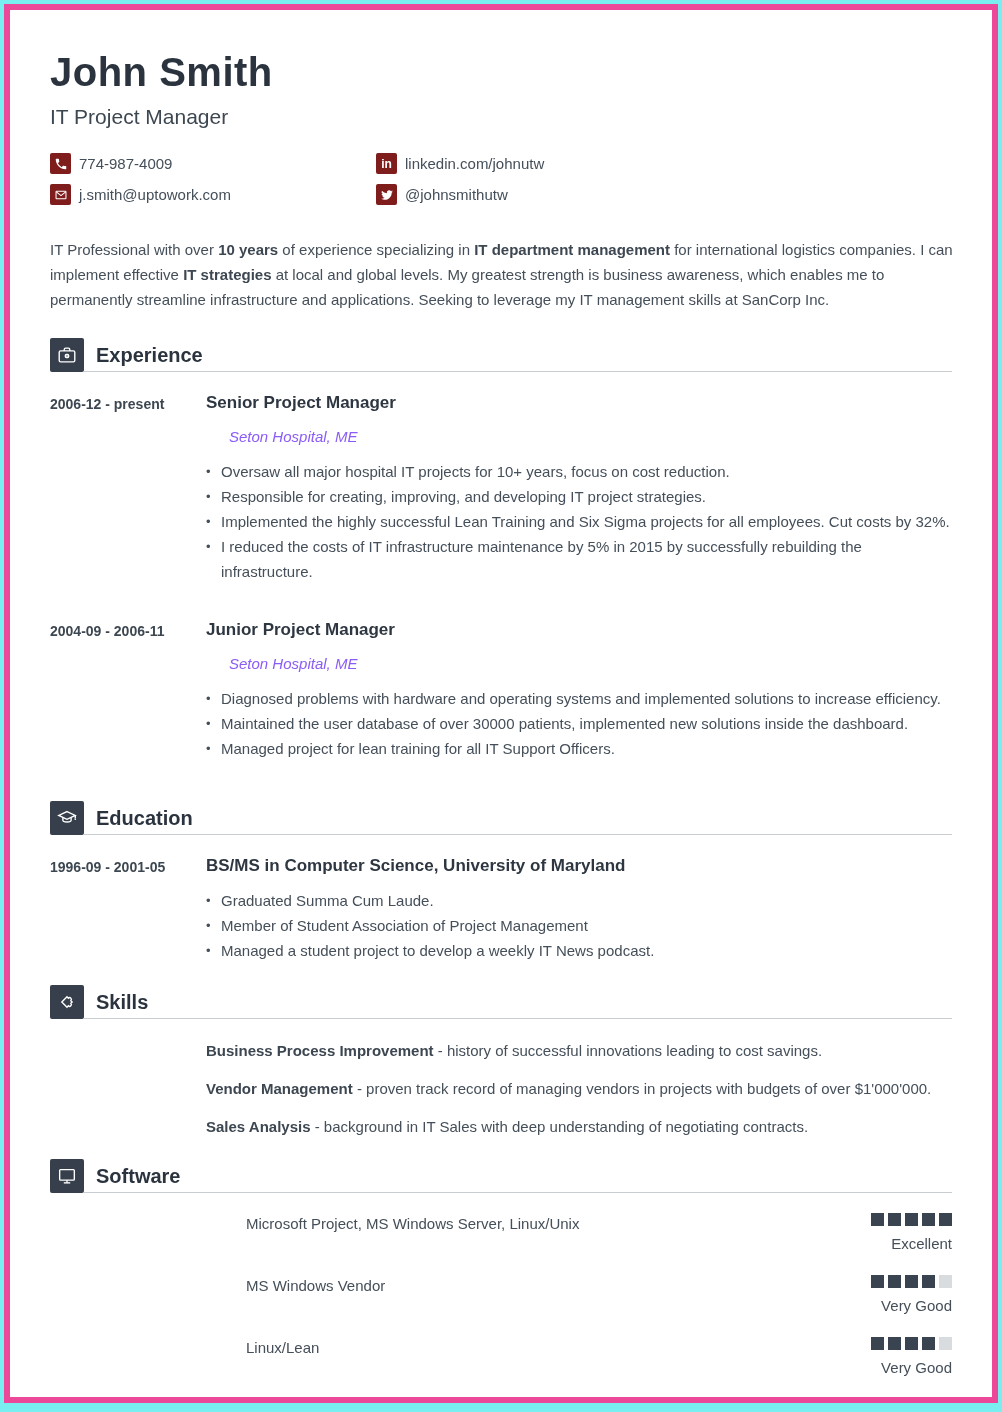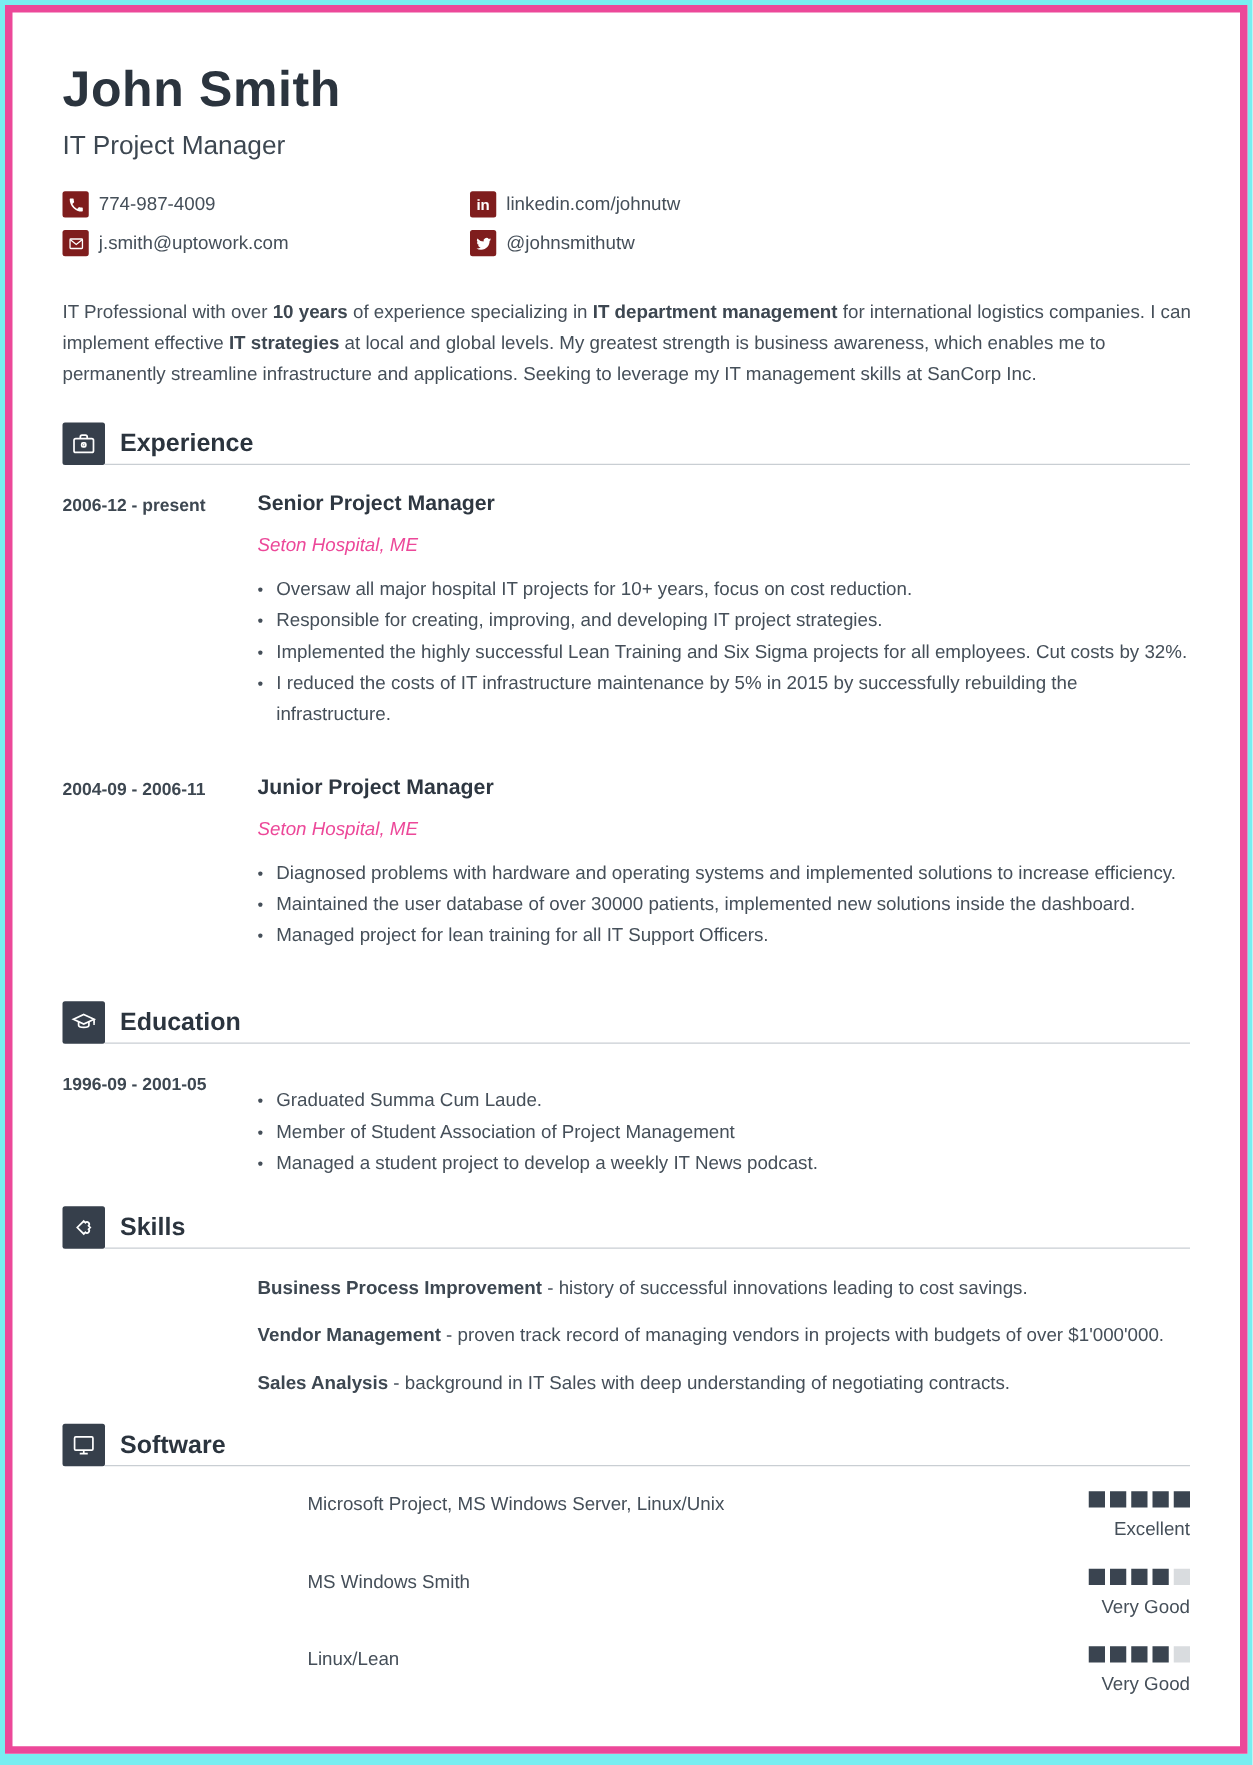--- a/index.html
+++ b/index.html
@@ -44,21 +44,21 @@
   }
   .sicon svg { width:22px; height:22px; display:block; }
   .section-head h2 { font-size:20px; font-weight:bold; color:#2b343e; margin-left:12px; }
   .section-head .rule { position:absolute; left:34px; right:0; bottom:0; border-bottom:1px solid #c9ced3; }
   
   .entry { display:flex; margin-top:21px; }
   .entry + .entry { margin-top:36px; }
   .entry .date { flex:0 0 156px; font-size:14px; font-weight:bold; color:#3d4751; padding-top:3px; }
   .entry .body { flex:1; }
   .entry .etitle { font-size:17px; font-weight:bold; color:#2e3741; }
-  .entry .company { font-size:15px; font-style:italic; color:#ec4899; margin-top:15px; }
+  .entry .company { font-size:15px; font-style:italic; color:#8b5cf6; margin-top:15px;margin-left:23px; }
   ul.bullets { list-style:none; margin-top:14px; }
   ul.bullets li {
     position:relative; padding-left:15px;
     font-size:15px; color:#454f59; line-height:25px;
   }
   ul.bullets li::before {
     content:"•"; position:absolute; left:0; top:0; color:#454f59; font-size:13px;
   }
   .section { margin-top:26px; }
   
@@ -176,20 +176,21 @@
             <circle cx="21" cy="13.3" r="0.9" fill="#ffffff" stroke="none"></circle>
           </svg>
         </span>
         <h2>Education</h2>
         <div class="rule"></div>
       </div>
 
       <div class="entry">
         <div class="date">1996-09 - 2001-05</div>
         <div class="body">
+          <div class="etitle">BS/MS in Computer Science, University of Maryland</div>
           <ul class="bullets" style="margin-top:12px;">
               <li>Graduated Summa Cum Laude.</li>
               <li>Member of Student Association of Project Management</li>
               <li>Managed a student project to develop a weekly IT News podcast.</li>
             </ul>
         </div>
       </div>
     </div>
 
     <div class="section" style="margin-top:22px;">
@@ -242,21 +243,21 @@
                 <div class="sq filled"></div>
                 <div class="sq filled"></div>
                 <div class="sq filled"></div>
                 <div class="sq filled"></div>
                 <div class="sq filled"></div>
               </div>
             <div class="rlabel">Excellent</div>
           </div>
         </div>
         <div class="software-row">
-          <div class="swname">MS Windows Smith</div>
+          <div class="swname">MS Windows Vendor</div>
           <div class="rating">
             <div class="squares">
                 <div class="sq filled"></div>
                 <div class="sq filled"></div>
                 <div class="sq filled"></div>
                 <div class="sq filled"></div>
                 <div class="sq empty"></div>
               </div>
             <div class="rlabel">Very Good</div>
           </div>

